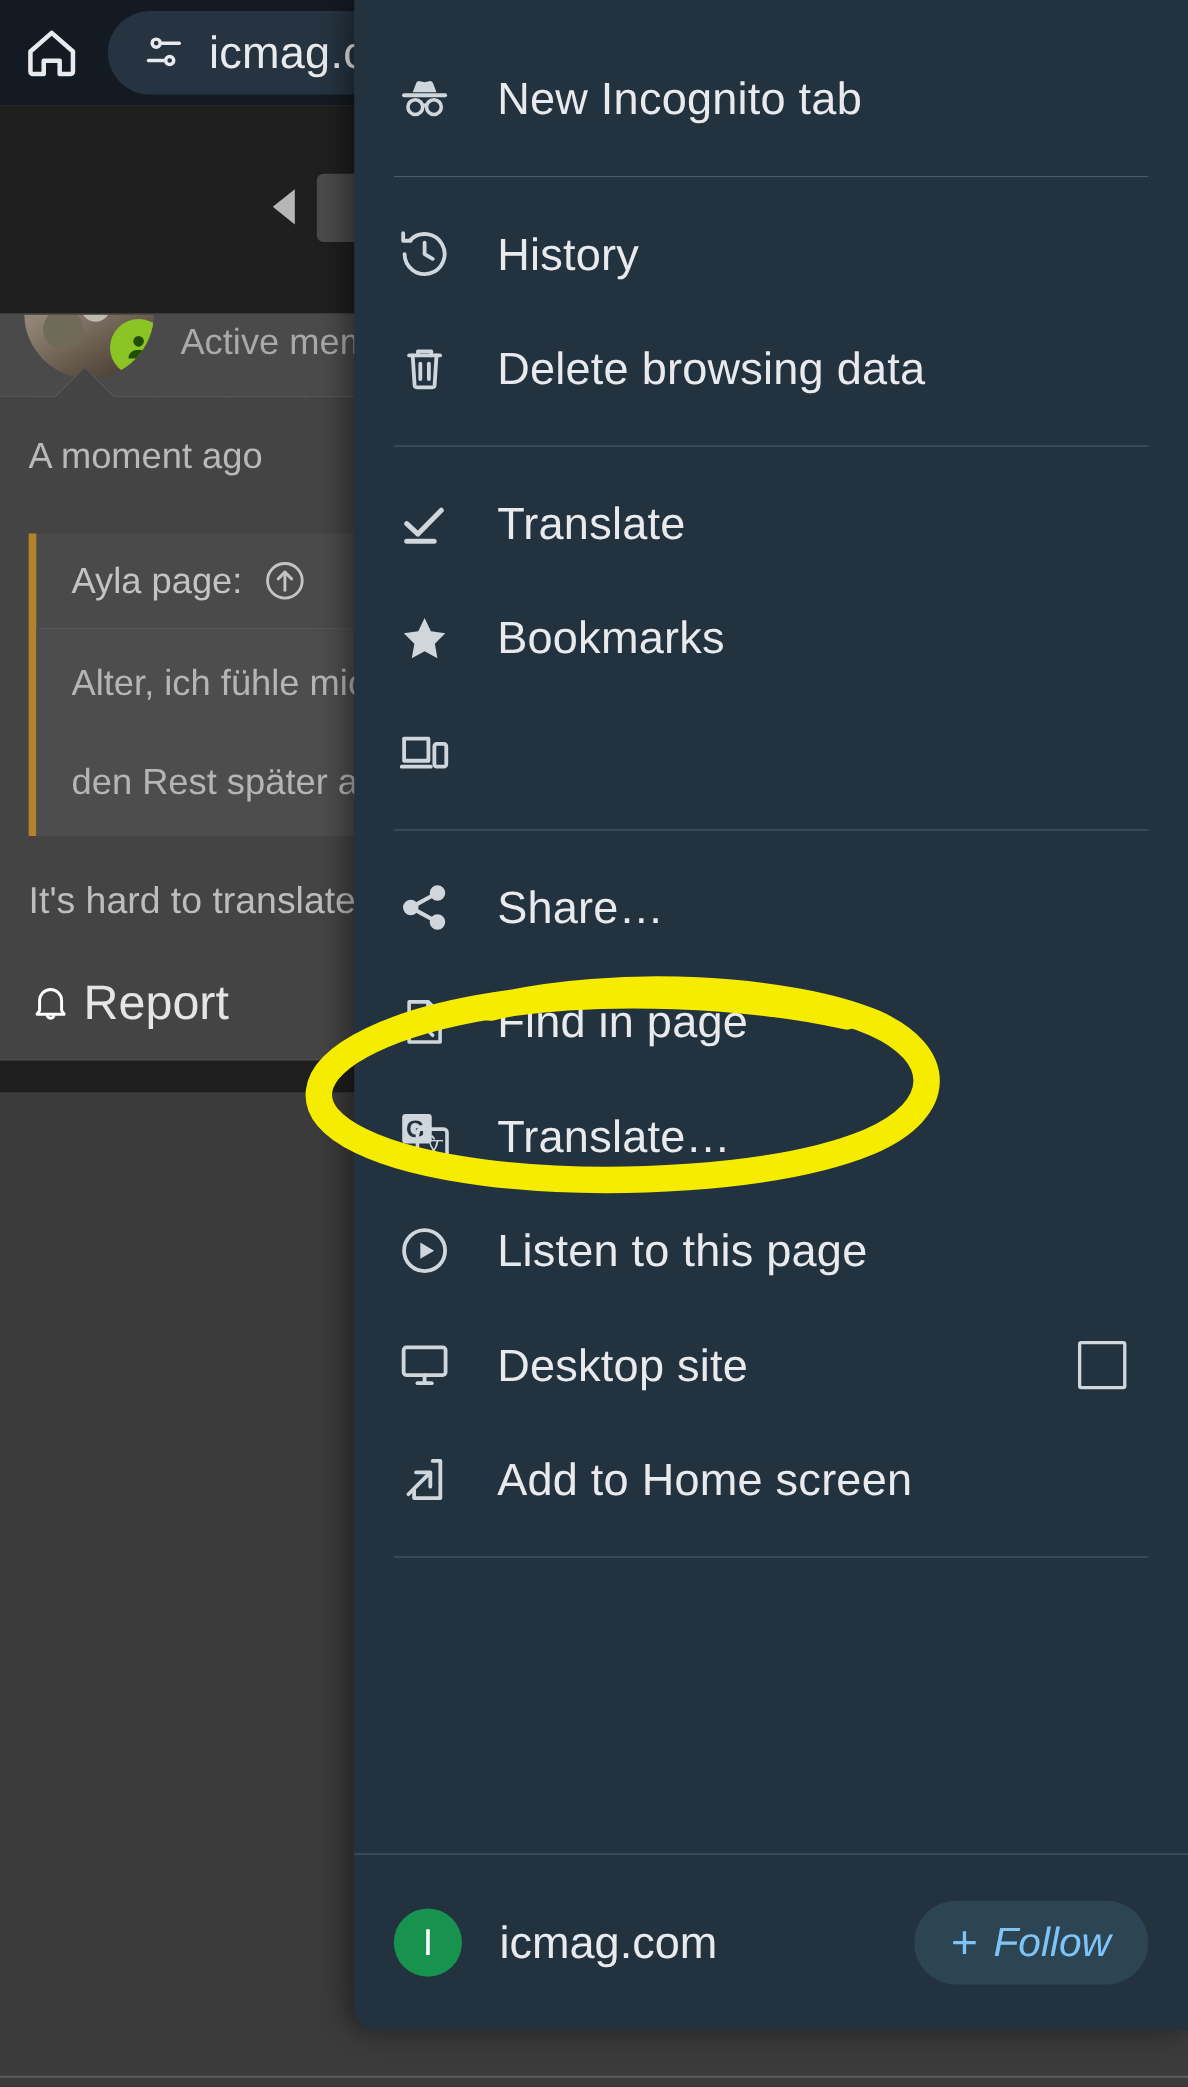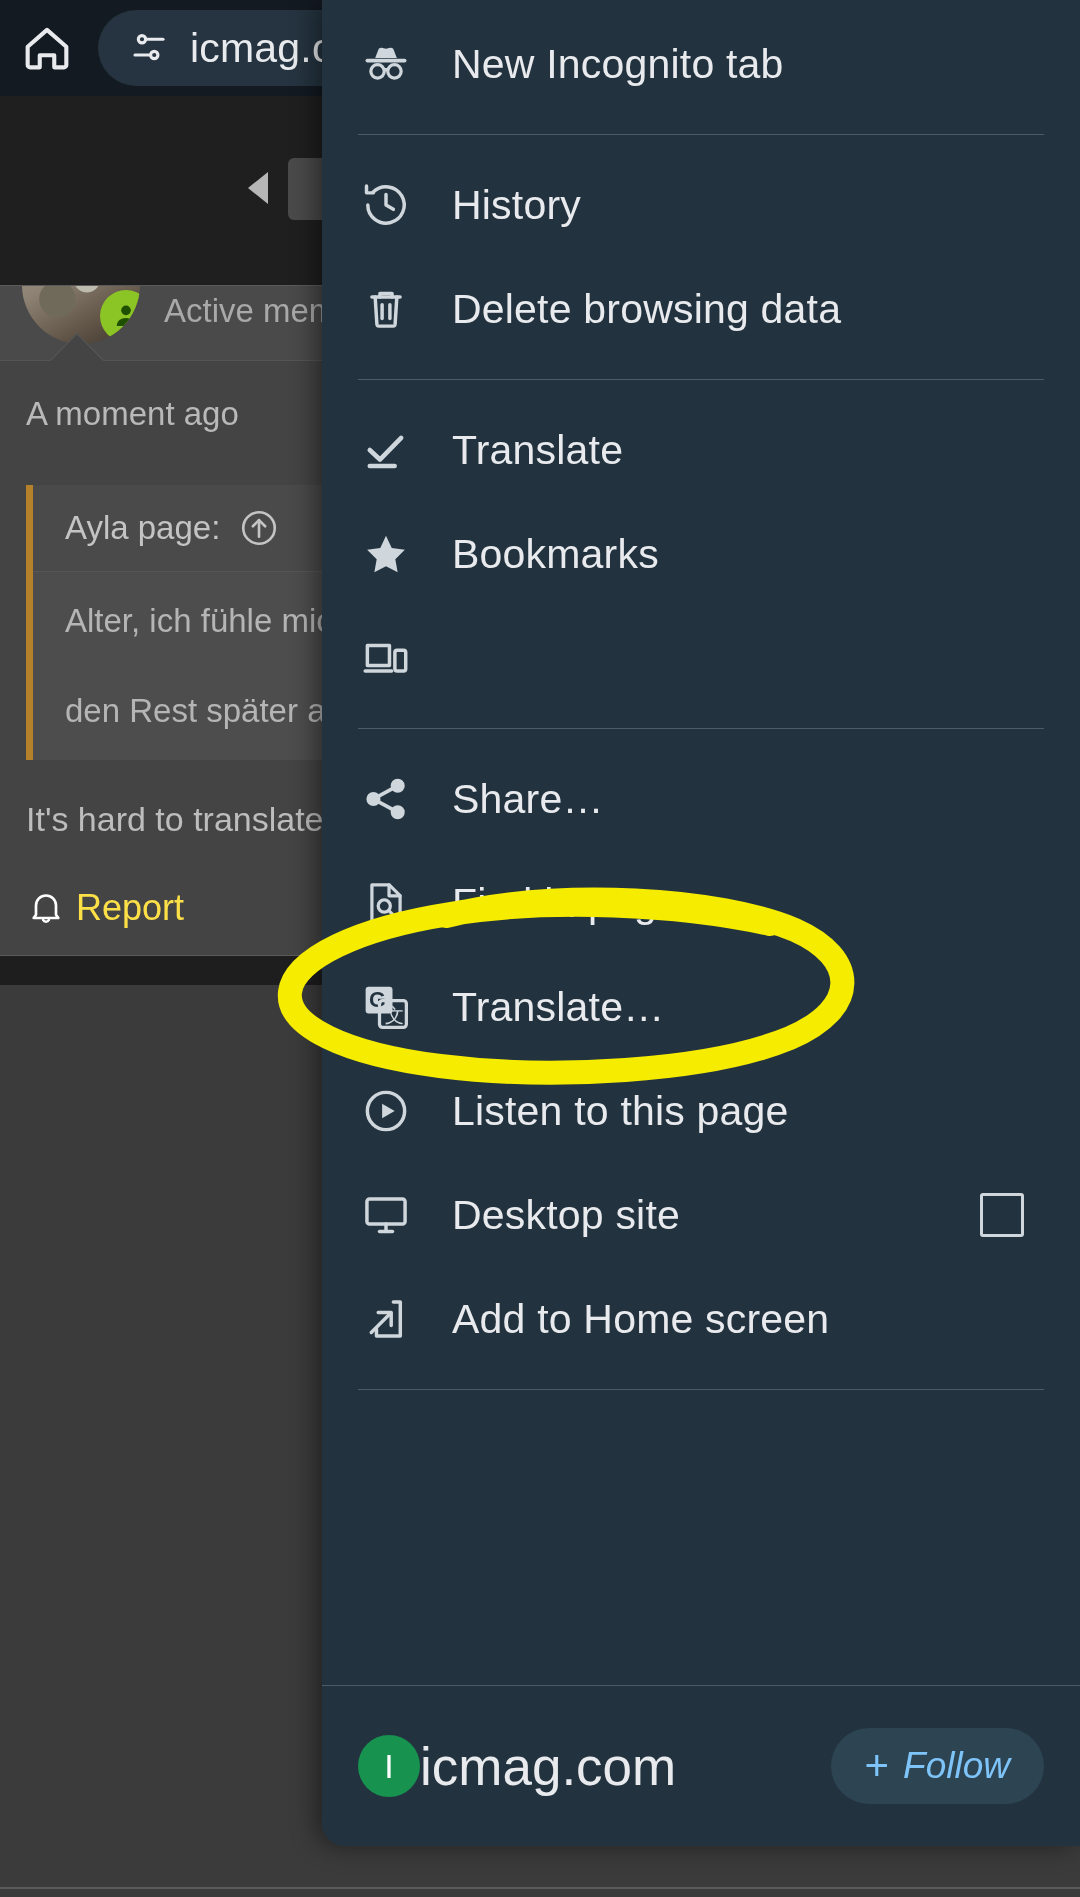--- a/index.html
+++ b/index.html
@@ -84,21 +84,21 @@
   }
   .quote-arrow { width: 42px; height: 42px; margin-left: 18px; flex: 0 0 42px; }
   .quote-text { padding: 30px 0 30px 32px; background: #4d4d4d; }
   .quote-text p { color: #b5b5b5; font-size: 33px; white-space: nowrap; overflow: hidden; }
   .quote-text p + p { margin-top: 52px; }
 
   .post-text { color: #bdbdbd; font-size: 34px; margin-top: 40px; white-space: nowrap; }
 
   .report-row { display: flex; align-items: center; margin-top: 48px; }
   .bell-icon { width: 40px; height: 40px; flex: 0 0 40px; margin-right: 10px; }
-  .report-label { color: #fde047; font-size: 36px; }
+  .report-label { color: #e5e5e5; font-size: 44px; }
 
   .post-gap { height: 30px; background: #1e1e1e; border-top: 1px solid #5a5a5a; }
 
   
   .pager-strip {
     background: #1f1f1f; height: 190px; position: relative;
     border-bottom: 1px solid #5a5a5a;
   }
   .pager-prev {
     position: absolute; left: 248px; top: 76px;
@@ -138,41 +138,41 @@
 
   .bottom-rule { position: absolute; left: 0; bottom: 8px; width: 1080px; height: 2px; background: #5a5a5a; }
 
   
   .menu {
     position: absolute; left: 322px; top: 0; width: 758px; height: 1846px;
     background: #22333f; border-bottom-left-radius: 22px;
     display: flex; flex-direction: column;
     box-shadow: -6px 0 26px rgba(0,0,0,.45);
   }
-  .menu-scroll { flex: 1; padding-top: 12px; overflow: hidden; }
+  .menu-scroll { flex: 1; padding-top: 38px; overflow: hidden; }
   .menu-item {
     height: 104px; display: flex; align-items: center; padding-left: 36px; position: relative;
   }
   .mi-icon { width: 56px; height: 56px; flex: 0 0 56px; margin-right: 38px; display: flex; align-items: center; justify-content: center; }
   .mi-label { color: #e8eaed; font-size: 41px; white-space: nowrap; letter-spacing: .2px; }
   .menu-sep { height: 1px; background: #4a5c68; margin: 18px 36px 18px 36px; }
   .mi-checkbox {
     position: absolute; right: 56px; top: 50%; transform: translateY(-50%);
     width: 44px; height: 44px; border: 3px solid #cfd6dc; border-radius: 3px;
   }
   .menu-bottom-sep { height: 1px; background: #4a5c68; }
   .menu-footer {
     height: 160px; display: flex; align-items: center; padding: 0 36px;
   }
   .site-badge {
     width: 62px; height: 62px; border-radius: 50%; background: #17924f;
     color: #fff; font-size: 34px; display: flex; align-items: center; justify-content: center;
     flex: 0 0 62px;
   }
-  .site-name { color: #e8eaed; font-size: 53px; white-space: nowrap; }
+  .site-name { color: #e8eaed; font-size: 41px; margin-left: 34px; white-space: nowrap; }
   .follow-btn {
     margin-left: auto; height: 76px; padding: 0 34px; border-radius: 38px;
     background: #2d4452; display: flex; align-items: center; gap: 14px;
   }
   .follow-plus { color: #7fc4f8; font-size: 42px; line-height: 1; }
   .follow-label { color: #7fc4f8; font-size: 37px; font-style: italic; }
 
   
   .highlight { position: absolute; left: 250px; top: 880px; width: 640px; height: 230px; pointer-events: none; }
 </style>

